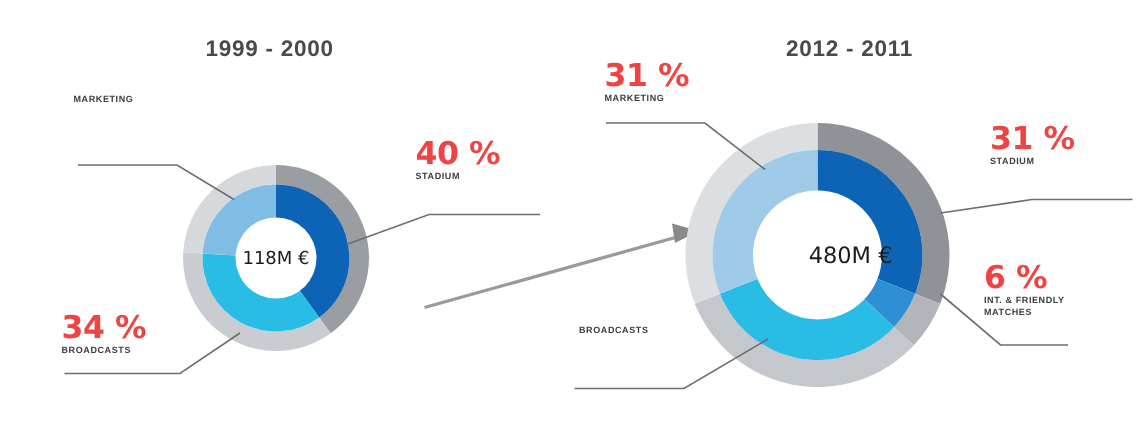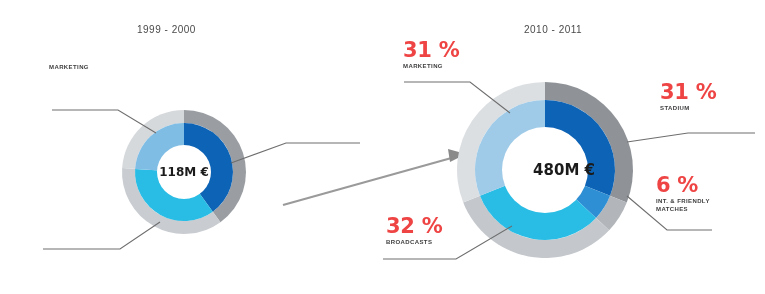--- a/index.html
+++ b/index.html
@@ -15,22 +15,22 @@
     position: relative;
   }
   #infographic {
     position: absolute;
     left: 0; top: 0;
     width: 765px;
     height: 294px;
   }
   .chart-title {
     position: absolute;
-    font-size: 10px;
-    font-weight: normal;
+    font-size: 15px;
+    font-weight: bold;
     color: #4a4a4a;
     letter-spacing: 0.5px;
     white-space: nowrap;
   }
   .callout {
     position: absolute;
     white-space: nowrap;
   }
   .callout .pct {
     font-family: "DejaVu Sans", sans-serif;
@@ -47,21 +47,21 @@
     font-size: 6px;
     color: #3d3d3d;
     letter-spacing: 0.4px;
     line-height: 7.5px;
     display: block;
     margin-top: 2px;
   }
   .center-value {
     position: absolute;
     font-family: "DejaVu Sans", sans-serif;
-    font-weight: bold;
+    font-weight: normal;
     color: #1b1b1b;
     white-space: nowrap;
     text-align: center;
   }
   .cv-left { font-size: 12px; }
   .cv-right { font-size: 15px; text-align: right; }
   svg { position: absolute; left: 0; top: 0; overflow: visible; }
   .leader { stroke: #6e6e6e; stroke-width: 1.1; fill: none; }
 </style>
 </head>
@@ -91,30 +91,38 @@
 
     <polyline class="leader" points="52,110 118,110 156,133"></polyline>
     <polyline class="leader" points="43,249 120,249 160,222"></polyline>
     <polyline class="leader" points="360,143 286,143 231,163"></polyline>
   </svg>
 
   <div class="callout" style="left:49px; top:62px;">
     <span class="sub">MARKETING</span>
   </div>
 
+  <div class="callout" style="left:41px; top:208px;">
+    <span class="pct">34 %</span>
+    <span class="sub">BROADCASTS</span>
+  </div>
 
+  <div class="callout" style="left:277px; top:92px;">
+    <span class="pct">40 %</span>
+    <span class="sub">STADIUM</span>
+  </div>
 
   <div class="center-value cv-left" style="left:144px; top:165px; width:80px;">118M €</div>
 
   <svg width="765" height="294">
     <line x1="283" y1="205" x2="455" y2="157" stroke="#9a9a9a" stroke-width="2.2"></line>
     <polygon points="466,154 448,149 450,162" fill="#8a8a8a"></polygon>
   </svg>
 
-  <div class="chart-title" style="left:524px; top:24px;">2010 - 2011</div>
+  <div class="chart-title" style="left:524px; top:24px;">2012 - 2011</div>
 
   <svg width="765" height="294">
     <g transform="translate(545,170)">
 
       <path d="M 0,-88 A 88,88 0 0,1 81.80,32.42 L 0,0 Z" fill="#8f9398"></path>
 
       <path d="M 81.80,32.42 A 88,88 0 0,1 64.13,60.26 L 0,0 Z" fill="#b2b6ba"></path>
 
       <path d="M 64.13,60.26 A 88,88 0 0,1 -81.80,32.42 L 0,0 Z" fill="#c4c8cc"></path>
 
@@ -144,19 +152,18 @@
     <span class="sub">STADIUM</span>
   </div>
 
   <div class="callout" style="left:656px; top:175px;">
     <span class="pct">6 %</span>
     <span class="sub">INT. &amp; FRIENDLY</span>
     <span class="sub" style="margin-top:0;">MATCHES</span>
   </div>
 
   <div class="callout" style="left:386px; top:216px;">
-    <span class="pct">32 %</span>
     <span class="sub">BROADCASTS</span>
   </div>
 
   <div class="center-value cv-right" style="left:495px; top:161px; width:100px;">480M €</div>
 
 </div>
 
 </body></html>

